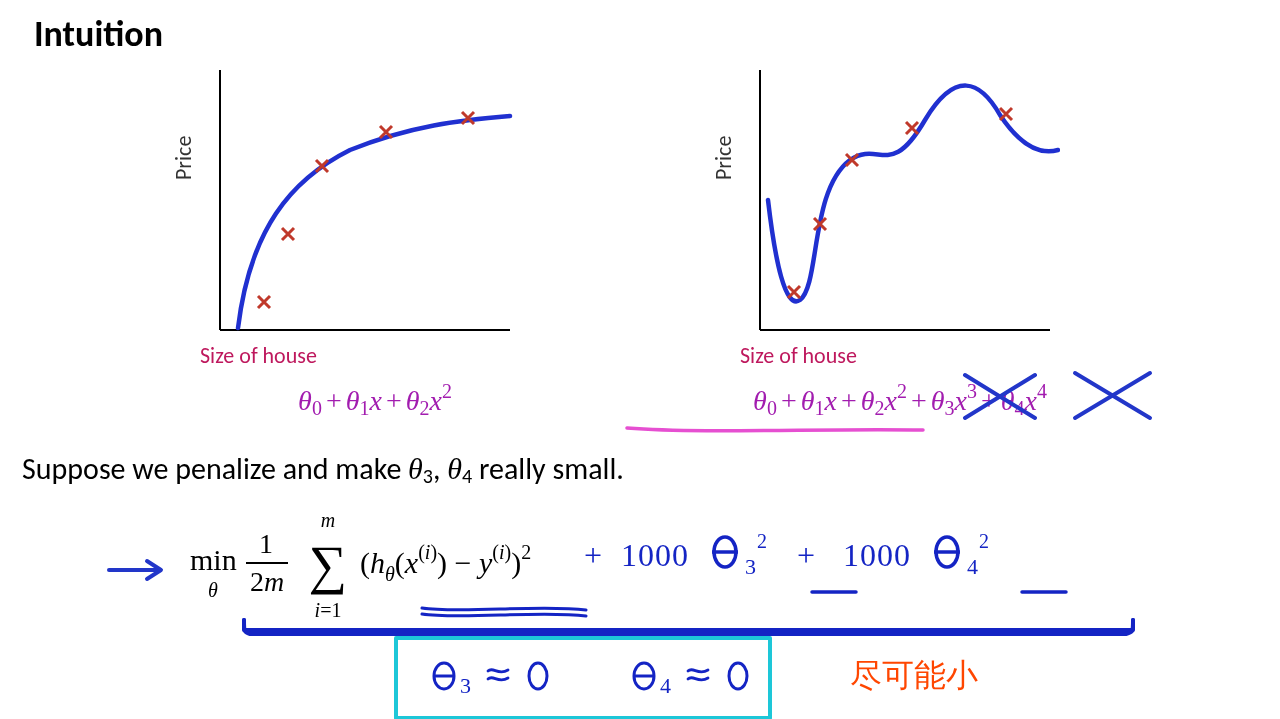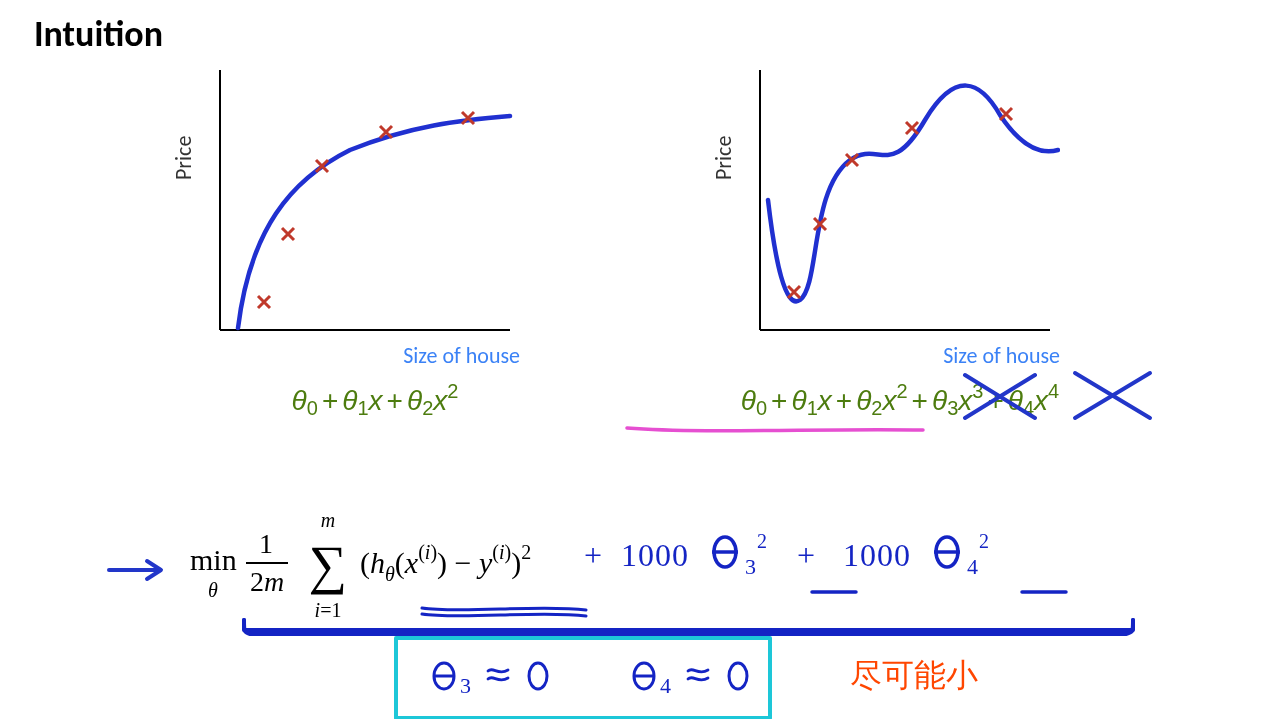--- a/index.html
+++ b/index.html
@@ -36,28 +36,28 @@
     top: 120px;
     font-size: 22px;
     color: #333;
     transform: rotate(-90deg);
     transform-origin: left top;
   }
   .axis-x-label {
     position: absolute;
     top: 282px;
     width: 320px;
-    text-align: right;
+    text-align: left;
     font-size: 22px;
-    color: #3b82f6;
+    color: #be185d;
   }
   .formula {
     position: absolute;
-    font-family: Liberation Sans, sans-serif;
-    color: #4d7c0f;
+    font-family: Liberation Serif, serif;
+    color: #a21caf;
     font-size: 28px;
     font-style: italic;
   }
   .formula .sub { font-size: 20px; vertical-align: -5px; font-style: normal; }
   .formula .sup { font-size: 20px; vertical-align: 12px; font-style: normal; }
   .formula .op { font-style: normal; padding: 0 4px; }
 
   .f-left { left: 205px; top: 380px; width: 340px; text-align: center; }
   .f-right { left: 620px; top: 380px; width: 560px; text-align: center; }
 
@@ -219,20 +219,23 @@
   <svg class="cross-strike" style="left:960px; top:370px;" width="80" height="55">
     <line x1="5" y1="5" x2="75" y2="48" stroke="#2236c9" stroke-width="4" stroke-linecap="round"></line>
     <line x1="75" y1="5" x2="5" y2="48" stroke="#2236c9" stroke-width="4" stroke-linecap="round"></line>
   </svg>
 
   <svg class="cross-strike" style="left:1070px; top:368px;" width="85" height="58">
     <line x1="5" y1="5" x2="80" y2="50" stroke="#2236c9" stroke-width="4" stroke-linecap="round"></line>
     <line x1="80" y1="5" x2="5" y2="50" stroke="#2236c9" stroke-width="4" stroke-linecap="round"></line>
   </svg>
 
+  <div class="suppose">
+    <span>Suppose we penalize and make </span><span class="theta">θ</span><span class="sub">3</span><span>, </span><span class="theta">θ</span><span class="sub">4</span><span>  really small.</span>
+  </div>
 
   <svg class="arrow-hand">
     <line x1="4" y1="15" x2="52" y2="15" stroke="#2236c9" stroke-width="4" stroke-linecap="round"></line>
     <path d="M 42 6 L 56 15 L 42 24" stroke="#2236c9" stroke-width="4" fill="none" stroke-linecap="round" stroke-linejoin="round"></path>
   </svg>
 
   <svg class="cost-formula" viewBox="0 0 430 120">
     <text x="0" y="65" font-family="Cambria Math, Times New Roman, serif" font-size="30">min</text>
     <text x="18" y="92" font-family="Cambria Math, Times New Roman, serif" font-size="20" font-style="italic">θ</text>
 

